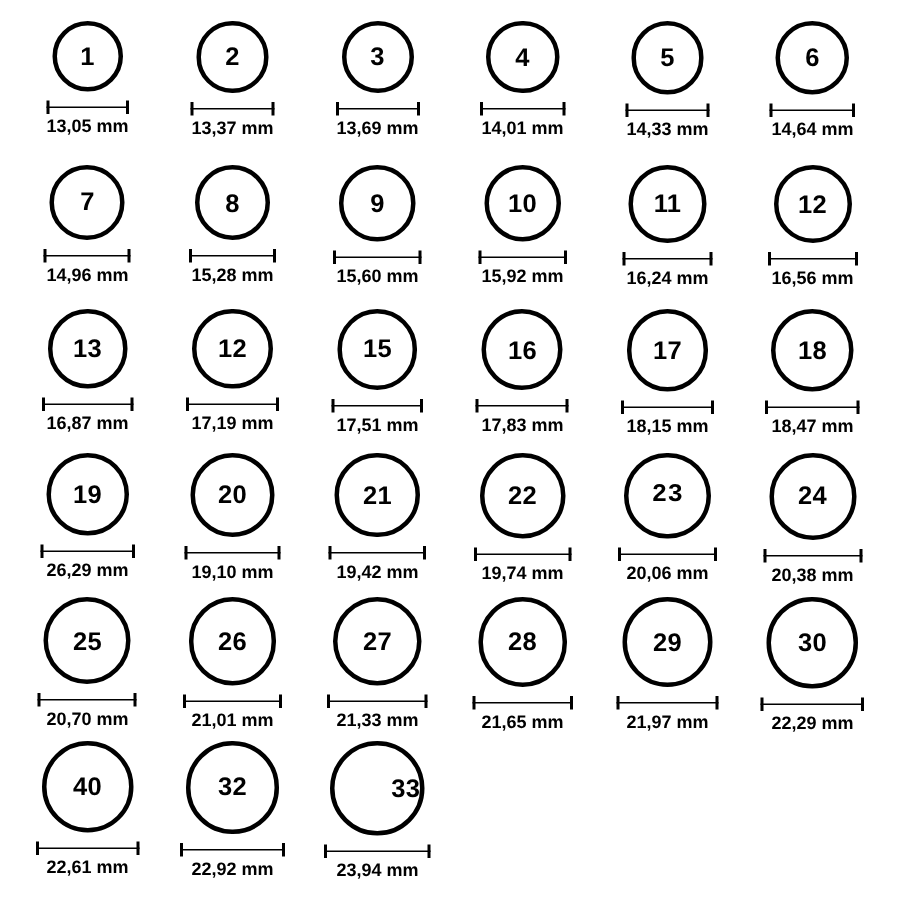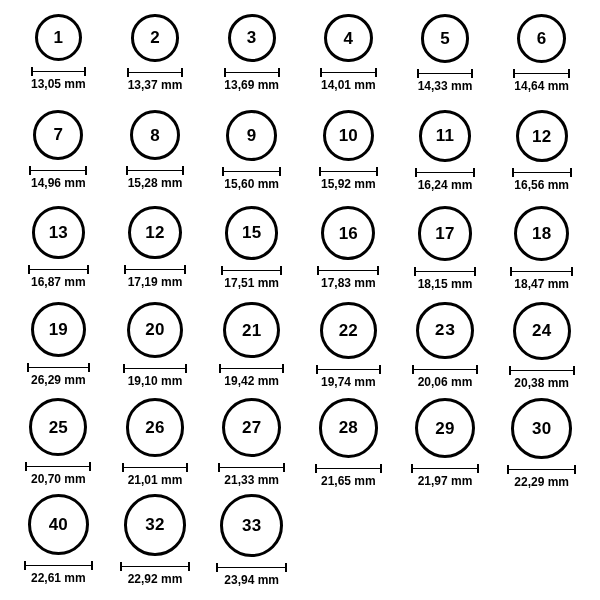--- a/index.html
+++ b/index.html
@@ -374,21 +374,21 @@
       <div class="cell">
         <div class="ring" style="width: 61.5px; height: 61.5px;">
           <span class="ring-label">32</span>
         </div>
         <div class="measure">
           <div class="bar" style="width: 69.5px;"></div>
         </div>
         <div class="mm">22,92 mm</div>
       </div>
       <div class="cell">
-        <div class="ring" style="width: 63px; height: 63px;">
+        <div class="ring" style="width: 63px; height: 63px; justify-content: flex-end;">
           <span class="ring-label">33</span>
         </div>
         <div class="measure">
           <div class="bar" style="width: 71px;"></div>
         </div>
         <div class="mm">23,94 mm</div>
       </div>
     </div>
 </div>
 

